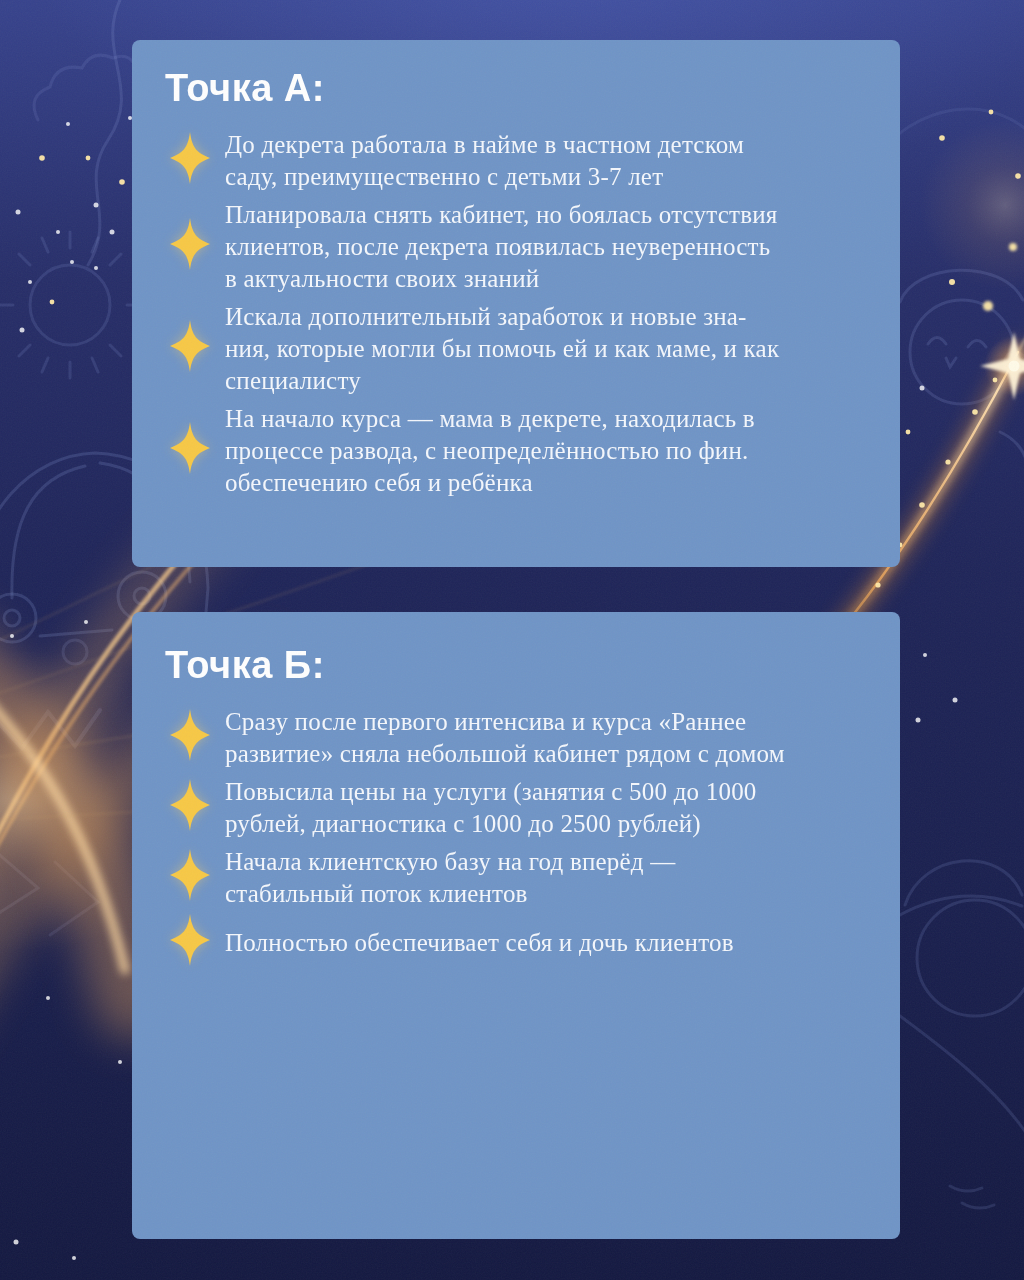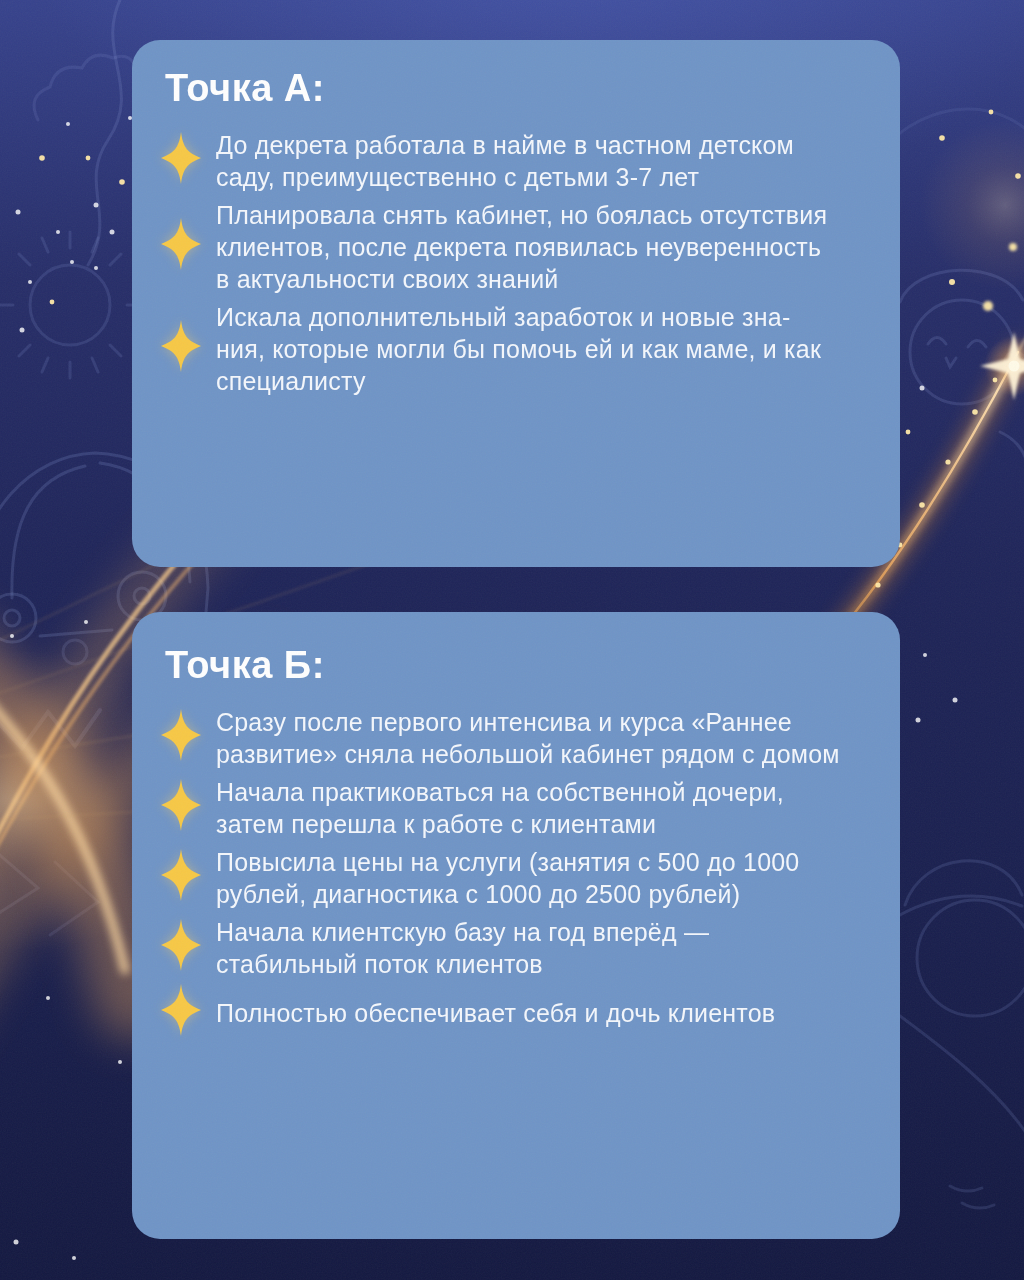--- a/index.html
+++ b/index.html
@@ -18,36 +18,36 @@
         var(--background-bottom,#131840) 100%);
   }
   svg.bg-art{position:absolute;inset:0;z-index:0;}
   svg.noise{position:absolute;inset:0;z-index:3;pointer-events:none;opacity:.06;}
 
   .card{
     position:absolute;
     left:132px;
     width:768px;
     background:var(--card-background,#6f94c6);
-    border-radius:28px;
+    border-radius:8px;
     box-sizing:border-box;
     z-index:2;
   }
   .card-a{top:40px;height:527px;padding:26px 26px 0 21px;}
   .card-b{top:612px;height:627px;padding:31px 42px 0 21px;}
 
   .card h2{
     margin:0 0 19px 12px;
     font-size:38px;
     line-height:44px;
     font-weight:700;
     letter-spacing:.5px;
     color:var(--title-text,#ffffff);
   }
-  ul.points{list-style:none;margin:4px;padding:0;}
+  ul.points{list-style:none;margin:13px;padding:0;font-family:Liberation Serif, serif;}
   li.item{display:flex;align-items:center;margin:0 0 6px 0;}
   .star-col{
     flex:0 0 47px;
     display:flex;justify-content:center;align-items:center;
     transform:translateY(-3px);
   }
   .star-col svg{filter:drop-shadow(0 0 6px rgba(250,205,90,.45));}
   li.item p{
     margin:0 0 0 12px;
     flex:1;
@@ -245,43 +245,44 @@
       <li class="item">
         <span class="star-col">
           <svg width="40" height="54" viewBox="0 0 40 52">
               <path d="M20 0 C22 16 27 21 40 26 C27 31 22 36 20 52 C18 36 13 31 0 26 C13 21 18 16 20 0 Z" fill="#f7c845"></path>
             </svg>
         </span>
         <p>Искала дополнительный заработок и новые зна-
 ния, которые могли бы помочь ей и как маме, и как
 специалисту</p>
       </li>
+      <li class="item">
+        <span class="star-col">
+          <svg width="40" height="54" viewBox="0 0 40 52">
+              <path d="M20 0 C22 16 27 21 40 26 C27 31 22 36 20 52 C18 36 13 31 0 26 C13 21 18 16 20 0 Z" fill="#f7c845"></path>
+            </svg>
+        </span>
+        <p>На начало курса — мама в декрете, находилась в
+процессе развода, с неопределённостью по фин.
+обеспечению себя и ребёнка</p>
+      </li>
     </ul>
   </section>
 
   <section class="card card-b">
     <h2>Точка Б:</h2>
     <ul class="points">
       <li class="item">
         <span class="star-col">
           <svg width="40" height="54" viewBox="0 0 40 52">
               <path d="M20 0 C22 16 27 21 40 26 C27 31 22 36 20 52 C18 36 13 31 0 26 C13 21 18 16 20 0 Z" fill="#f7c845"></path>
             </svg>
         </span>
         <p>Сразу после первого интенсива и курса «Раннее
 развитие» сняла небольшой кабинет рядом с домом</p>
-      </li>
-      <li class="item">
-        <span class="star-col">
-          <svg width="40" height="54" viewBox="0 0 40 52">
-              <path d="M20 0 C22 16 27 21 40 26 C27 31 22 36 20 52 C18 36 13 31 0 26 C13 21 18 16 20 0 Z" fill="#f7c845"></path>
-            </svg>
-        </span>
-        <p>Начала практиковаться на собственной дочери,
-затем перешла к работе с клиентами</p>
       </li>
       <li class="item">
         <span class="star-col">
           <svg width="40" height="54" viewBox="0 0 40 52">
               <path d="M20 0 C22 16 27 21 40 26 C27 31 22 36 20 52 C18 36 13 31 0 26 C13 21 18 16 20 0 Z" fill="#f7c845"></path>
             </svg>
         </span>
         <p>Повысила цены на услуги (занятия с 500 до 1000
 рублей, диагностика с 1000 до 2500 рублей)</p>
       </li>

